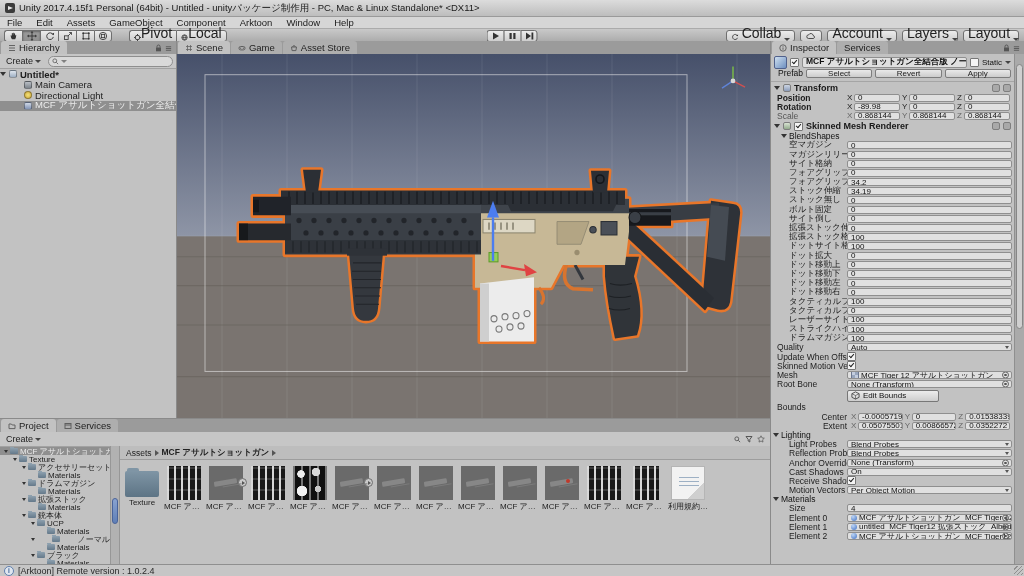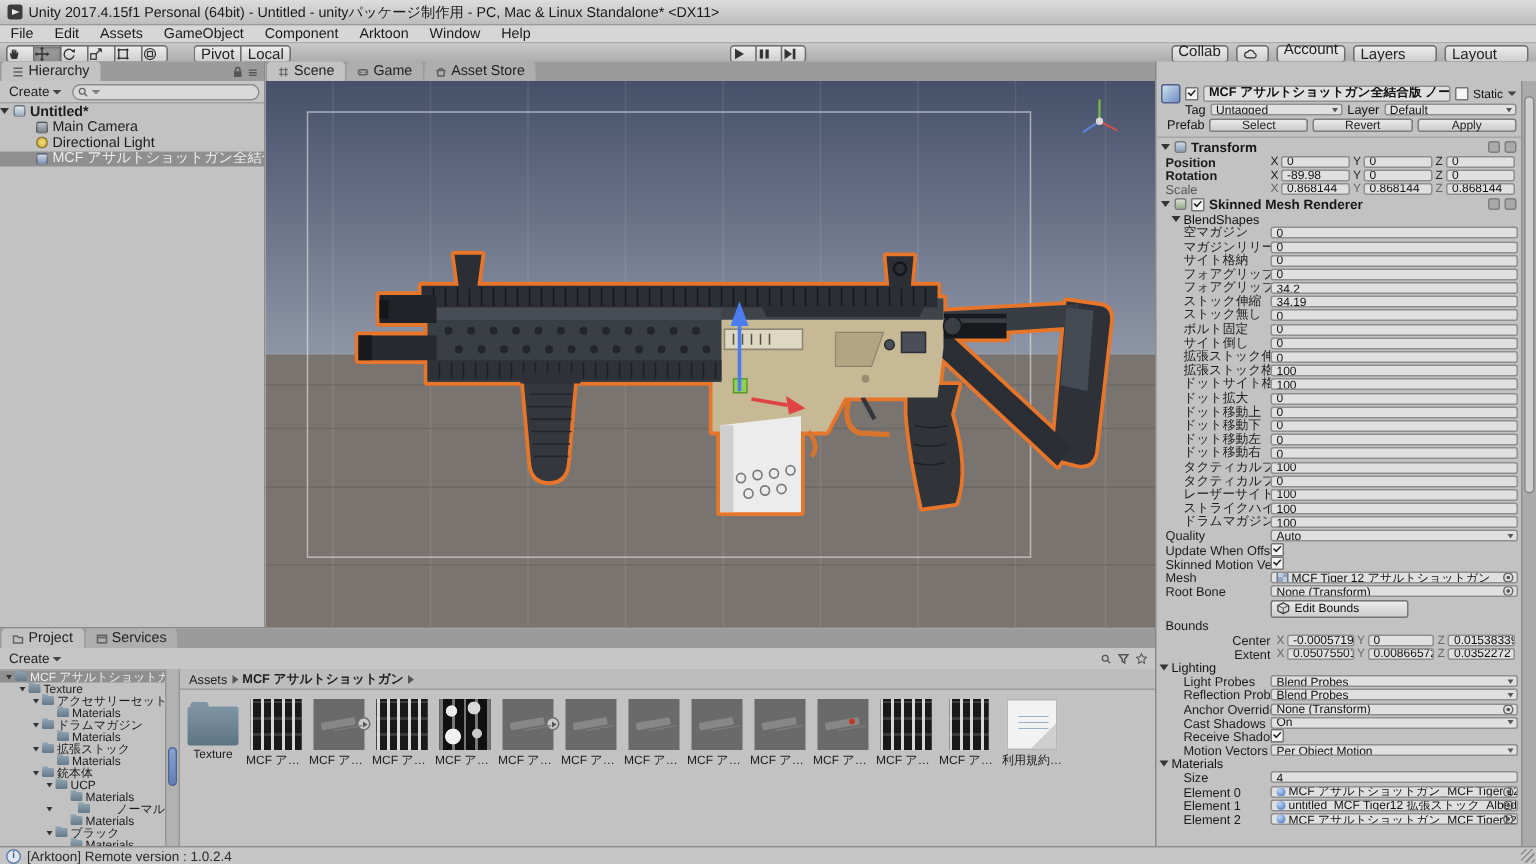--- a/index.html
+++ b/index.html
@@ -10,21 +10,21 @@
             border-bottom:1px solid #9a9a9a;display:flex;align-items:center;gap:4px;padding:0 5px;font-size:9.5px;color:#1a1a1a;}
   .unity-logo{width:10px;height:10px;border-radius:2px;background:#3b3b3b;position:relative;flex:0 0 auto;}
   .unity-logo::after{content:"";position:absolute;left:2.5px;top:2.5px;border-left:5px solid #e8e8e8;
             border-top:2.5px solid transparent;border-bottom:2.5px solid transparent;}
   .menubar{position:absolute;top:17px;left:0;right:0;height:11px;background:#d6d6d6;border-bottom:1px solid #ababab;
            display:flex;align-items:center;font-size:9.5px;color:#1a1a1a;}
   .menu-item{padding:12px 7px;height:100%;display:flex;align-items:center;cursor:default;}
   .toolbar{position:absolute;top:29px;left:0;right:0;height:14px;background:linear-gradient(#c9c9c9,#a8a8a8);
            border-bottom:1px solid #777;display:flex;align-items:center;padding:0 3px;}
   .tbtn{height:12px;background:linear-gradient(#ececec,#cdcdcd);border:1px solid #6f6f6f;display:flex;
-        align-items:flex-start;justify-content:center;font-size:10px;color:#222;box-sizing:border-box;padding:0 4px;flex-direction:column;}
+        align-items:flex-end;justify-content:center;font-size:14px;color:#222;box-sizing:border-box;padding:0 4px;}
   .tbtn svg{width:10px;height:10px;display:block;}
   .tools{display:flex;margin-left:1px;}
   .tools .tbtn{width:18px;padding:0;border-right-width:0;}
   .tools .tbtn:first-child{border-radius:3px 0 0 3px;}
   .tools .tbtn:last-child{border-radius:0 3px 3px 0;border-right-width:1px;}
   .tbtn.active{background:linear-gradient(#9d9d9d,#8f8f8f);box-shadow:inset 0 1px 2px rgba(0,0,0,.35);}
   .pair{display:flex;margin-left:17px;}
   .pair .tbtn:first-child{border-radius:3px 0 0 3px;border-right-width:0;}
   .pair .tbtn:last-child{border-radius:0 3px 3px 0;}
   .playgroup{position:absolute;left:50%;transform:translateX(-50%);display:flex;}
@@ -528,41 +528,52 @@
         <line x1="556" y1="26" x2="556" y2="12" stroke="#7bbf45"></line>
         <line x1="556" y1="26" x2="568" y2="32" stroke="#d05050"></line>
         <line x1="556" y1="26" x2="545" y2="33" stroke="#5f83d8"></line>
         <circle cx="556" cy="26" r="2.4" fill="#d8d8d8" stroke="none"></circle>
       </g>
     </svg>
   </div>
 </div>
 
 <div class="inspector">
+  <div class="panel-tabs">
+    <div class="ptab active">
+      <svg class="ticon" viewBox="0 0 8 8">
+          <circle cx="4" cy="4" r="3.2" fill="none" stroke="#444"></circle>
+          <path d="M4 3.4v2.4M4 2.2v.7" stroke="#444"></path>
+        </svg>
+      <span>Inspector</span>
+    </div>
+    <div class="ptab">
+        <span>Services</span>
+      </div>
+    <div class="tabbar-icons">
+      <svg style="width:7px;height:8px" viewBox="0 0 7 8">
+          <rect x="1" y="3.5" width="5" height="3.8" fill="#555"></rect>
+          <path d="M2 3.5V2.5a1.5 1.5 0 0 1 3 0v1" fill="none" stroke="#555"></path>
+        </svg>
+      <svg style="width:7px;height:7px" viewBox="0 0 8 8">
+          <path d="M1 2h6M1 4h6M1 6h6" stroke="#555"></path>
+        </svg>
+    </div>
+  </div>
   <div class="insp-body">
     <div class="insp-header">
       <div class="insp-hrow">
         <span class="cube3d"></span>
         <span class="cb on"></span>
         <div class="field namefield" style="height:11px;font-size:8.5px">
           <span>MCF アサルトショットガン全結合版 ノーマル</span>
         </div>
         <span class="cb"></span>
         <span style="font-size:8px">Static</span>
         <span class="dd-arrow"></span>
-      </div>
-      <div class="insp-hrow" style="height:10px">
-        <span style="margin-left:16px">Tag</span>
-        <div class="field dd">
-            <span>Untagged</span>
-          </div>
-        <span>Layer</span>
-        <div class="field dd">
-            <span>Default</span>
-          </div>
       </div>
       <div class="insp-hrow" style="height:10px">
         <span style="margin-left:4px">Prefab</span>
         <div class="btn3">
             <span>Select</span>
           </div>
         <div class="btn3">
             <span>Revert</span>
           </div>
         <div class="btn3">

